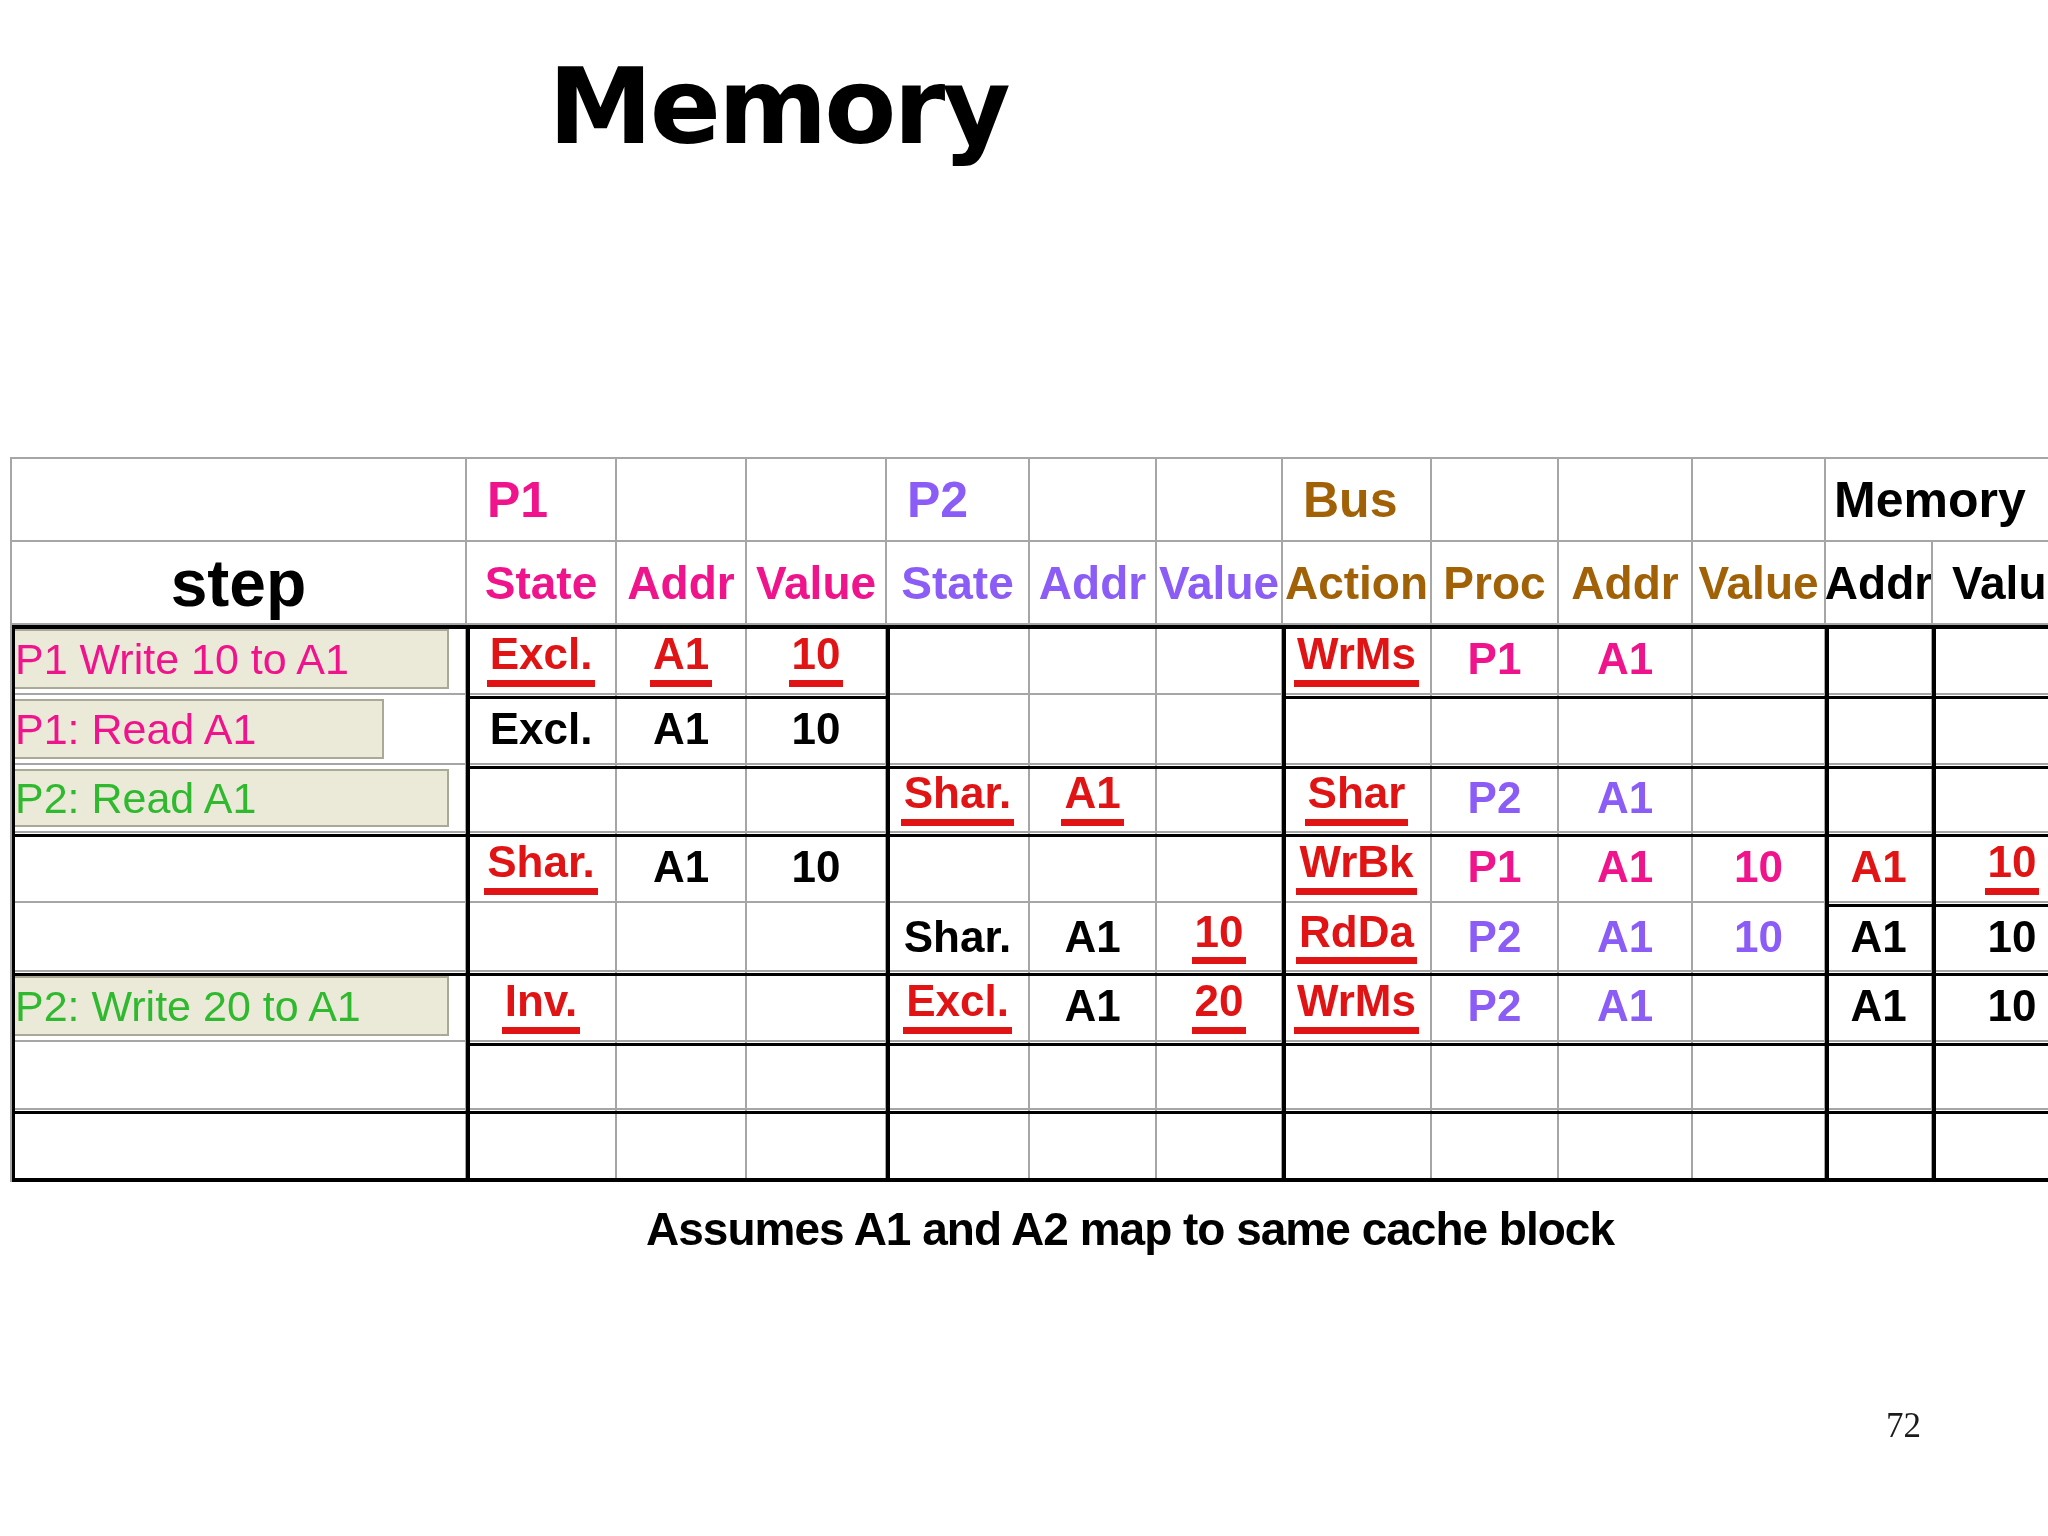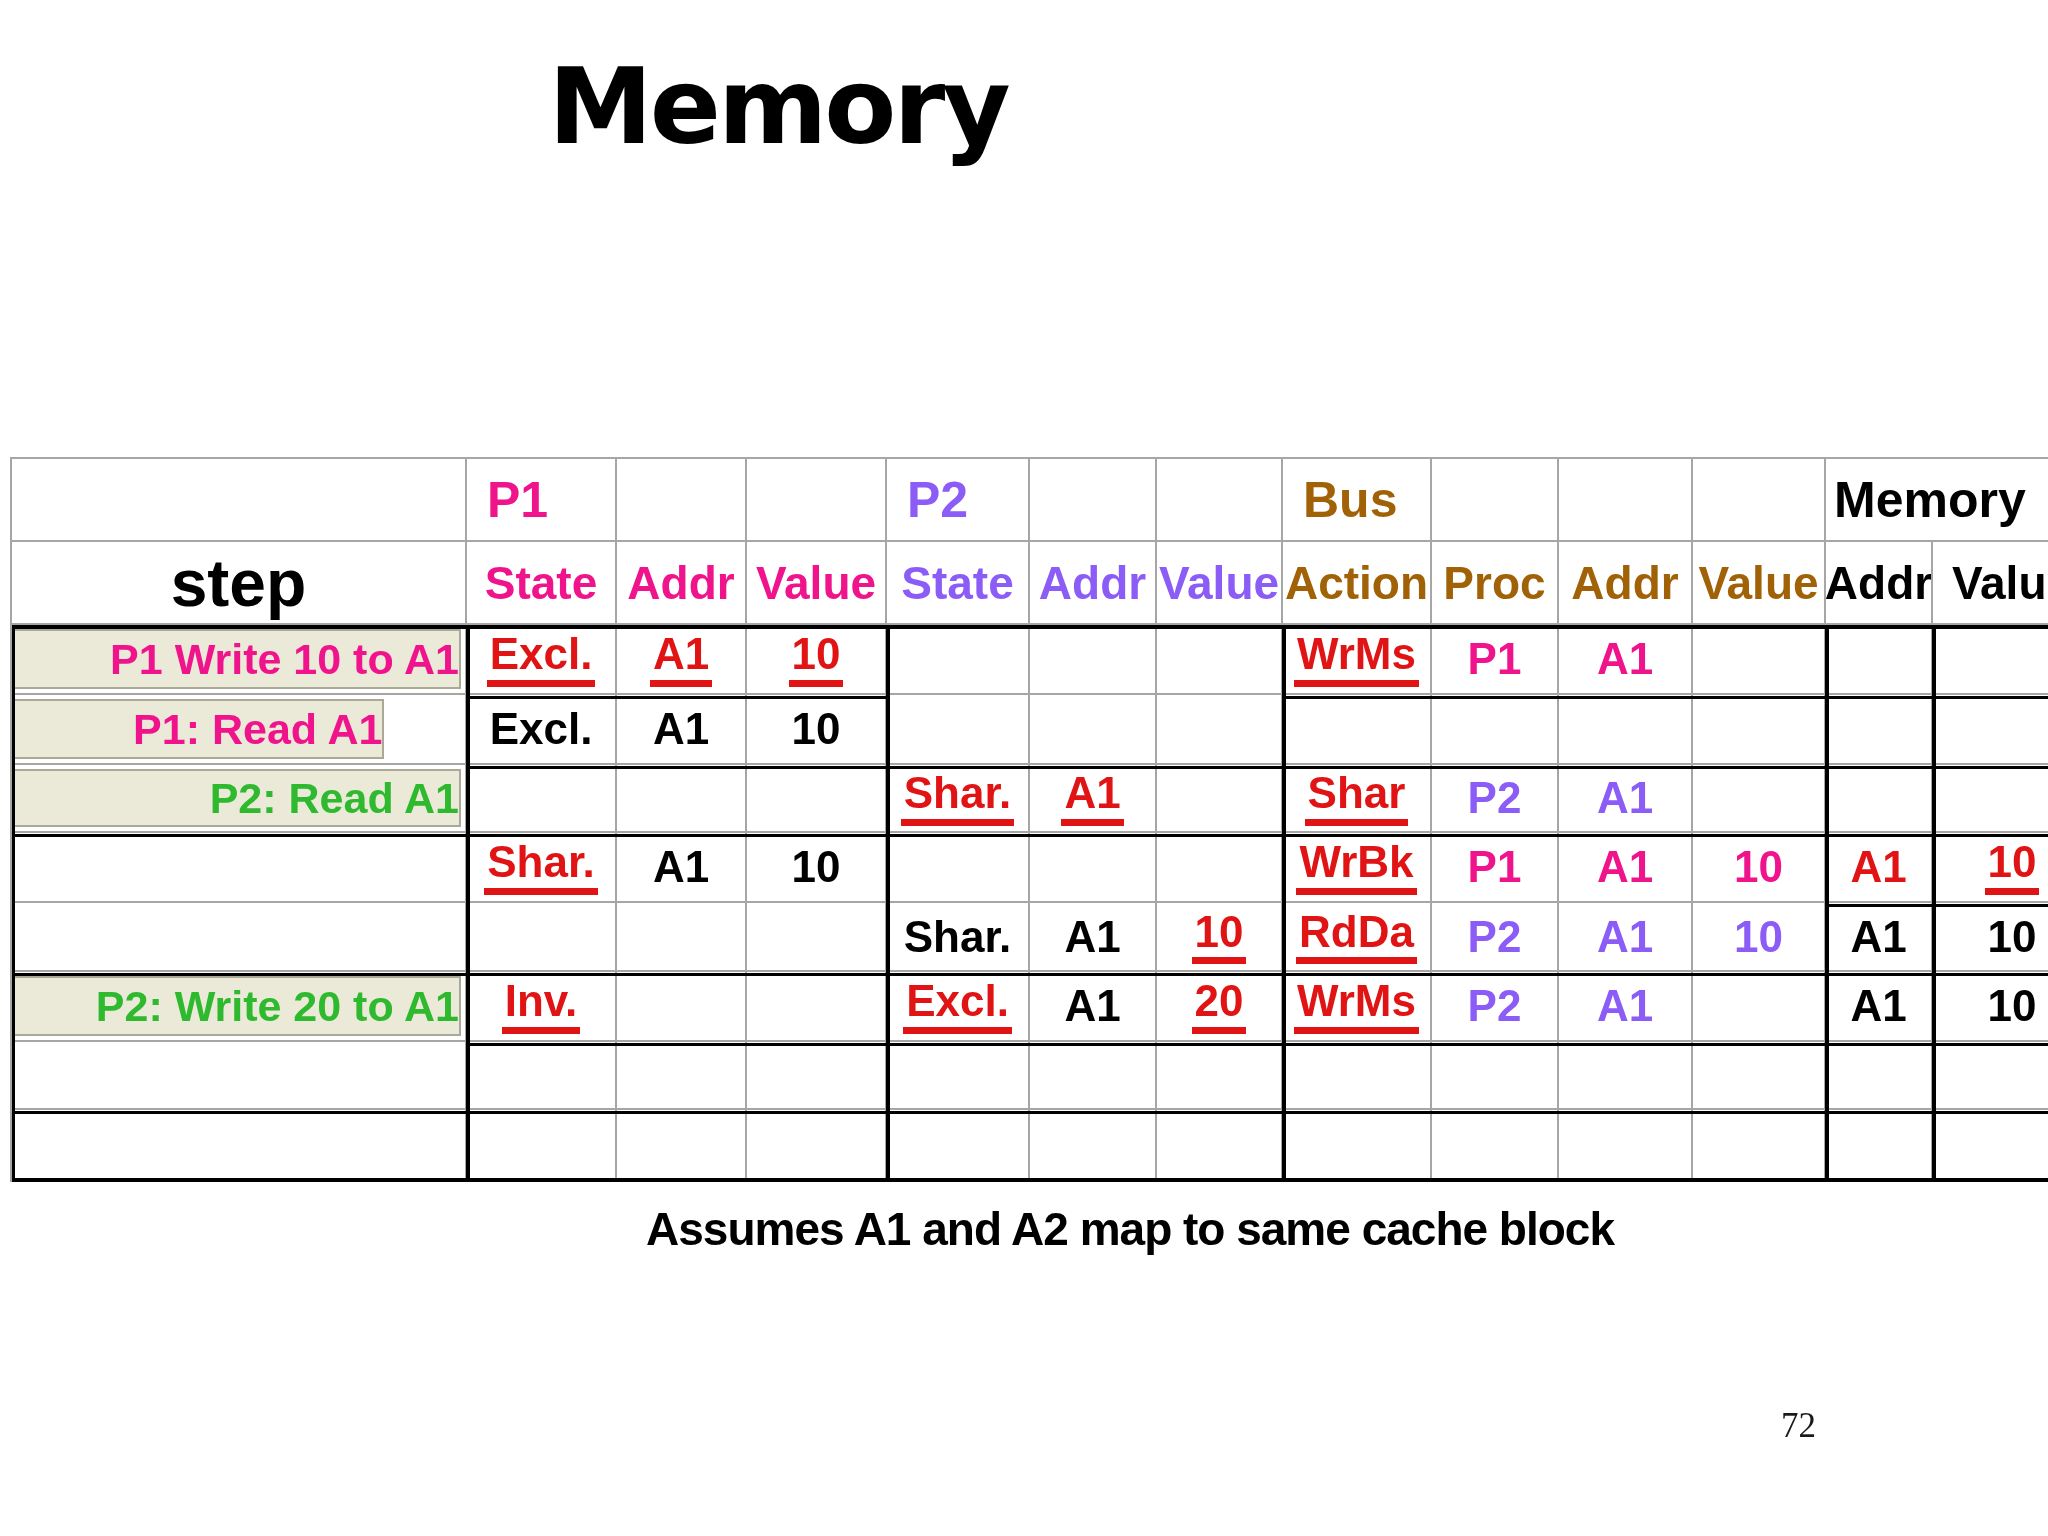--- a/index.html
+++ b/index.html
@@ -9,21 +9,21 @@
   }
   .title{
     position:absolute;left:0;top:46px;width:1556px;text-align:center;
     font-family:"DejaVu Sans",sans-serif;font-weight:bold;font-size:105px;letter-spacing:-3px;color:#000;
   }
   .caption{
     position:absolute;left:170px;top:1202px;width:1920px;text-align:center;
     font-weight:bold;font-size:46px;letter-spacing:-1px;color:#000;
   }
   .pagenum{
-    position:absolute;left:1781px;top:1406px;font-family:"Liberation Serif",serif;
+    position:absolute;left:1886px;top:1406px;font-family:"Liberation Serif",serif;
     font-size:35px;color:#1a1a1a;
   }
   
   .tbl{
     position:absolute;left:10px;top:457px;width:2081px;height:723px;
     display:grid;
     grid-template-columns:455px 150px 130px 140px 143px 127px 126px 149px 127px 134px 133px 107px 160px;
     grid-template-rows:83px 83px 70px 70px 68px 70px 69px 70px 68px 70px;
     border-top:2px solid #a6a6a6;border-left:2px solid #a6a6a6;
   }
@@ -33,23 +33,23 @@
     overflow:hidden;white-space:nowrap;
     font-weight:bold;font-size:44px;color:#000;
   }
   .grp{font-size:50px;justify-content:flex-start;padding-left:20px;}
   .mem-grp{grid-column:span 2;padding-left:8px;}
   .hdr{font-size:46px;}
   .big{font-size:66px;}
   .stepcell{justify-content:flex-start;padding:0;}
   .box{
     box-sizing:border-box;height:calc(100% - 8px);width:calc(100% - 5px);
-    margin:4px 4px 4px 1px;background:#ebe9d8;border:2px solid #aaa998;
-    display:flex;align-items:center;justify-content:flex-end;
-    font-size:43px;font-weight:bold;overflow:hidden;white-space:nowrap;
+    margin:4px 16px 4px 1px;background:#ebe9d8;border:2px solid #aaa998;
+    display:flex;align-items:center;justify-content:flex-start;
+    font-size:43px;font-weight:normal;overflow:hidden;white-space:nowrap;
   }
   .box.narrow{width:82%;}
   .pink{color:#f0148c;}
   .dg{color:#8b5cf6;}
   .bg{color:#2eb92e;}
   .bl{color:#a16207;}
   .rd{color:#e01414;}
   .u{border-bottom:7px solid #e01414;padding:0 3px 2px 3px;line-height:1.05;}
   .bk{position:absolute;background:#000;}
 </style>

